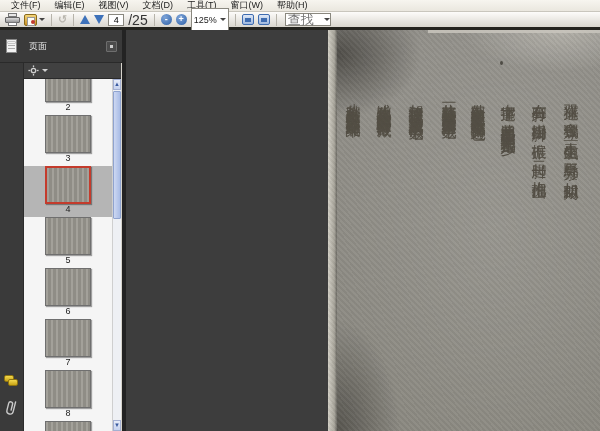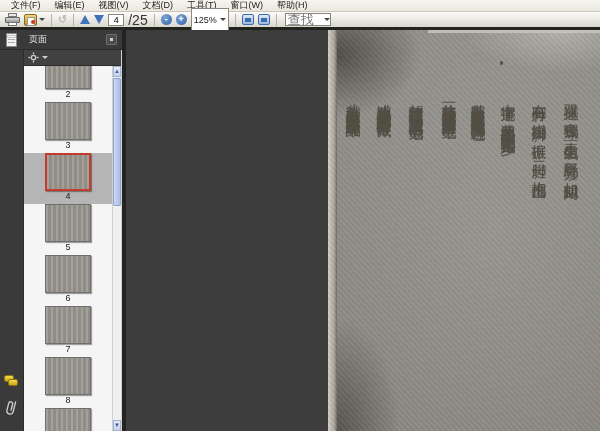--- a/index.html
+++ b/index.html
@@ -48,21 +48,21 @@
   .mail-icon::before { content:""; position:absolute; right:1px; bottom:1px; width:4px; height:4px; border-radius:50%;
                        background:#c23a2c; z-index:2; }
   .rotate-icon { font-size:11px; line-height:11px; color:#b9b6ae; font-weight:bold; }
   #toolbar-dark-edge { height:3px; background:#24241f; }
 
   
   #body { display:flex; height:401px; }
 
   
   #leftside { width:122px; display:flex; flex-direction:column; }
-  #panel-header { height:20px; background:#3a3a3a; display:flex; align-items:center; border-bottom:1px solid #2a2a2a; }
+  #panel-header { height:33px; background:#3a3a3a; display:flex; align-items:center; border-bottom:1px solid #2a2a2a; }
   .pages-tab-icon { width:11px; height:14px; background:#f2f2f2; border:1px solid #888; margin-left:6px; position:relative; }
   .pages-tab-icon::after { content:""; position:absolute; left:1px; top:2px; right:1px; height:1px;
         box-shadow:0 0 0 0.5px #999, 0 3px 0 0 #aaa, 0 6px 0 0 #aaa; }
   #panel-title { font-size:9px; color:#e6e6e6; margin-left:12px; flex:1; }
   #panel-header-btn { width:11px; height:11px; margin-right:5px; background:#4c4c4c; border:1px solid #6e6e6e;
                       border-radius:1px; position:relative; }
   #panel-header-btn::after { content:""; position:absolute; left:3px; top:3px; width:3px; height:3px; background:#cfcfcf; }
   #lbody { flex:1; display:flex; }
   #navstrip { width:24px; background:#3a3a3a; border-right:1px solid #2b2b2b; position:relative; }
   .comments-icon { position:absolute; left:4px; bottom:44px; width:15px; height:12px; }

